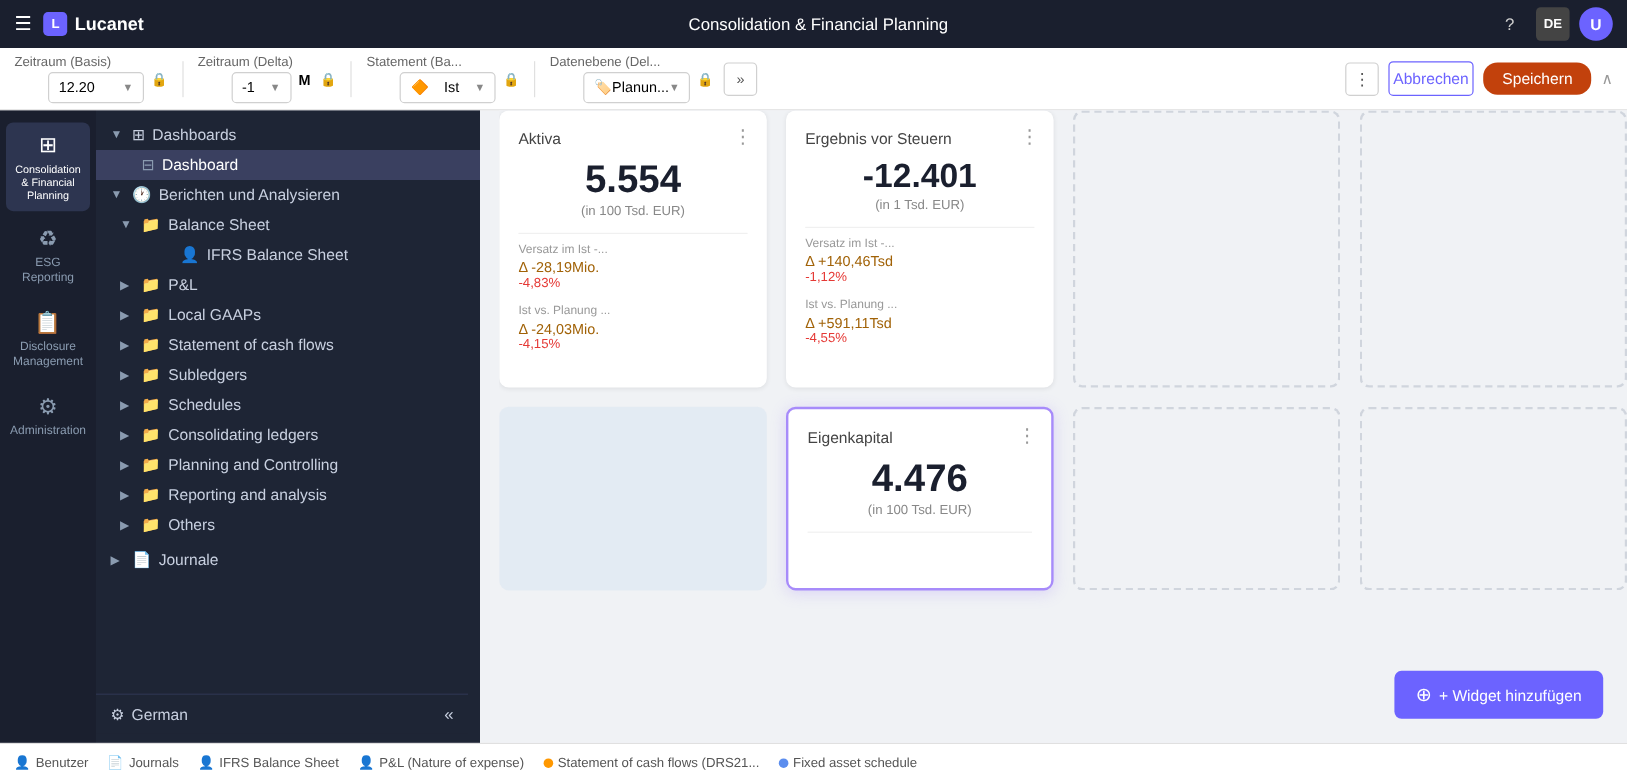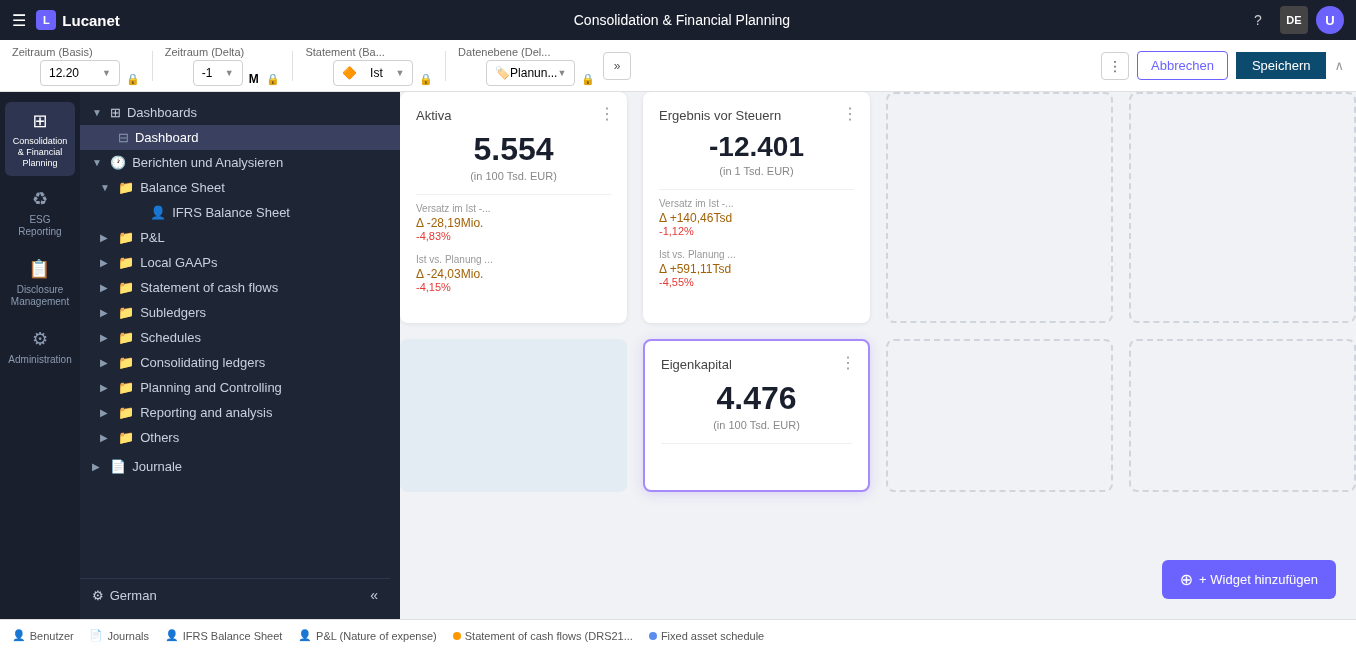--- a/index.html
+++ b/index.html
@@ -23,24 +23,24 @@
     .toolbar {
       display: flex; align-items: center; background: #fff; border-bottom: 1px solid #e0e0e0;
       height: 52px; padding: 0 12px; gap: 8px;
     }
     .toolbar-label { font-size: 11px; color: #666; margin-bottom: 2px; }
     .lock-icon { font-size: 11px; color: #999; cursor: pointer; margin-left: 2px; }
     .toolbar-separator { width: 1px; height: 30px; background: #e0e0e0; margin: 0 4px; }
     .toolbar-actions { margin-left: auto; display: flex; align-items: center; gap: 8px; }
     .btn-abbrechen {
       border: 1px solid #6c63ff; color: #6c63ff; background: #fff; border-radius: 4px;
-      padding: 6px 13px; cursor: pointer; font-size: 13px; font-weight: 500;
+      padding: 6px 3px; cursor: pointer; font-size: 13px; font-weight: 500;
     }
     .btn-speichern {
-      border: none; color: #fff; background: #0c4a6e; border-radius: 0;
+      border: none; color: #fff; background: #c2410c; border-radius: 12px;
       padding: 6px 16px; cursor: pointer; font-size: 13px; font-weight: 500;
     }
 
     
     .main-layout { display: flex; height: calc(651px - 40px - 52px - 32px); }
 
     
     .icon-sidebar {
       width: 80px; background: #1a1f2e; display: flex; flex-direction: column;
       align-items: center; padding: 10px 0; gap: 4px;
@@ -77,20 +77,21 @@
 
     .tree-section-header {
       display: flex; align-items: center; padding: 5px 12px; cursor: pointer;
       font-size: 13px; color: #c8d0e0; gap: 6px; font-weight: 500;
     }
 
     
     .main-content {
       flex: 1; background: #f0f2f5; overflow: auto; 
       position: relative;
+      margin-left: 16px;
     }
 
     
     .dashboard-grid {
       display: grid; grid-template-columns: repeat(4, 1fr); gap: 16px;
       min-height: 400px;
     }
 
     .widget-card {
       background: #fff; border-radius: 8px; padding: 16px;
@@ -130,21 +131,21 @@
       height: 32px; background: #fff; border-top: 1px solid #e0e0e0;
       display: flex; align-items: center; padding: 0 12px; gap: 16px;
       font-size: 11px; color: #555; overflow: hidden;
     }
     .bottom-tab { display: flex; align-items: center; gap: 4px; cursor: pointer; white-space: nowrap; }
     .bottom-tab-dot { width: 8px; height: 8px; border-radius: 50%; flex-shrink: 0; }
     .bottom-tab-icon { font-size: 11px; }
 
     
     .dropdown-wrapper { display: flex; flex-direction: column; }
-    .dropdown-row { display: flex; align-items: flex-end; gap: 4px; padding-left: 28px; }
+    .dropdown-row { display: flex; align-items: flex-start; gap: 4px; padding-left: 28px; }
     .dropdown-box {
       border: 1px solid #d0d0d0; border-radius: 4px; padding: 3px 8px;
       background: #fff; font-size: 12px; min-width: 80px; height: 26px;
       display: flex; align-items: center; justify-content: space-between; cursor: pointer;
     }
     .dropdown-arrow { font-size: 9px; color: #888; }
 
     .more-options-btn {
       width: 28px; height: 28px; border: 1px solid #d0d0d0; border-radius: 4px;
       display: flex; align-items: center; justify-content: center; cursor: pointer;

